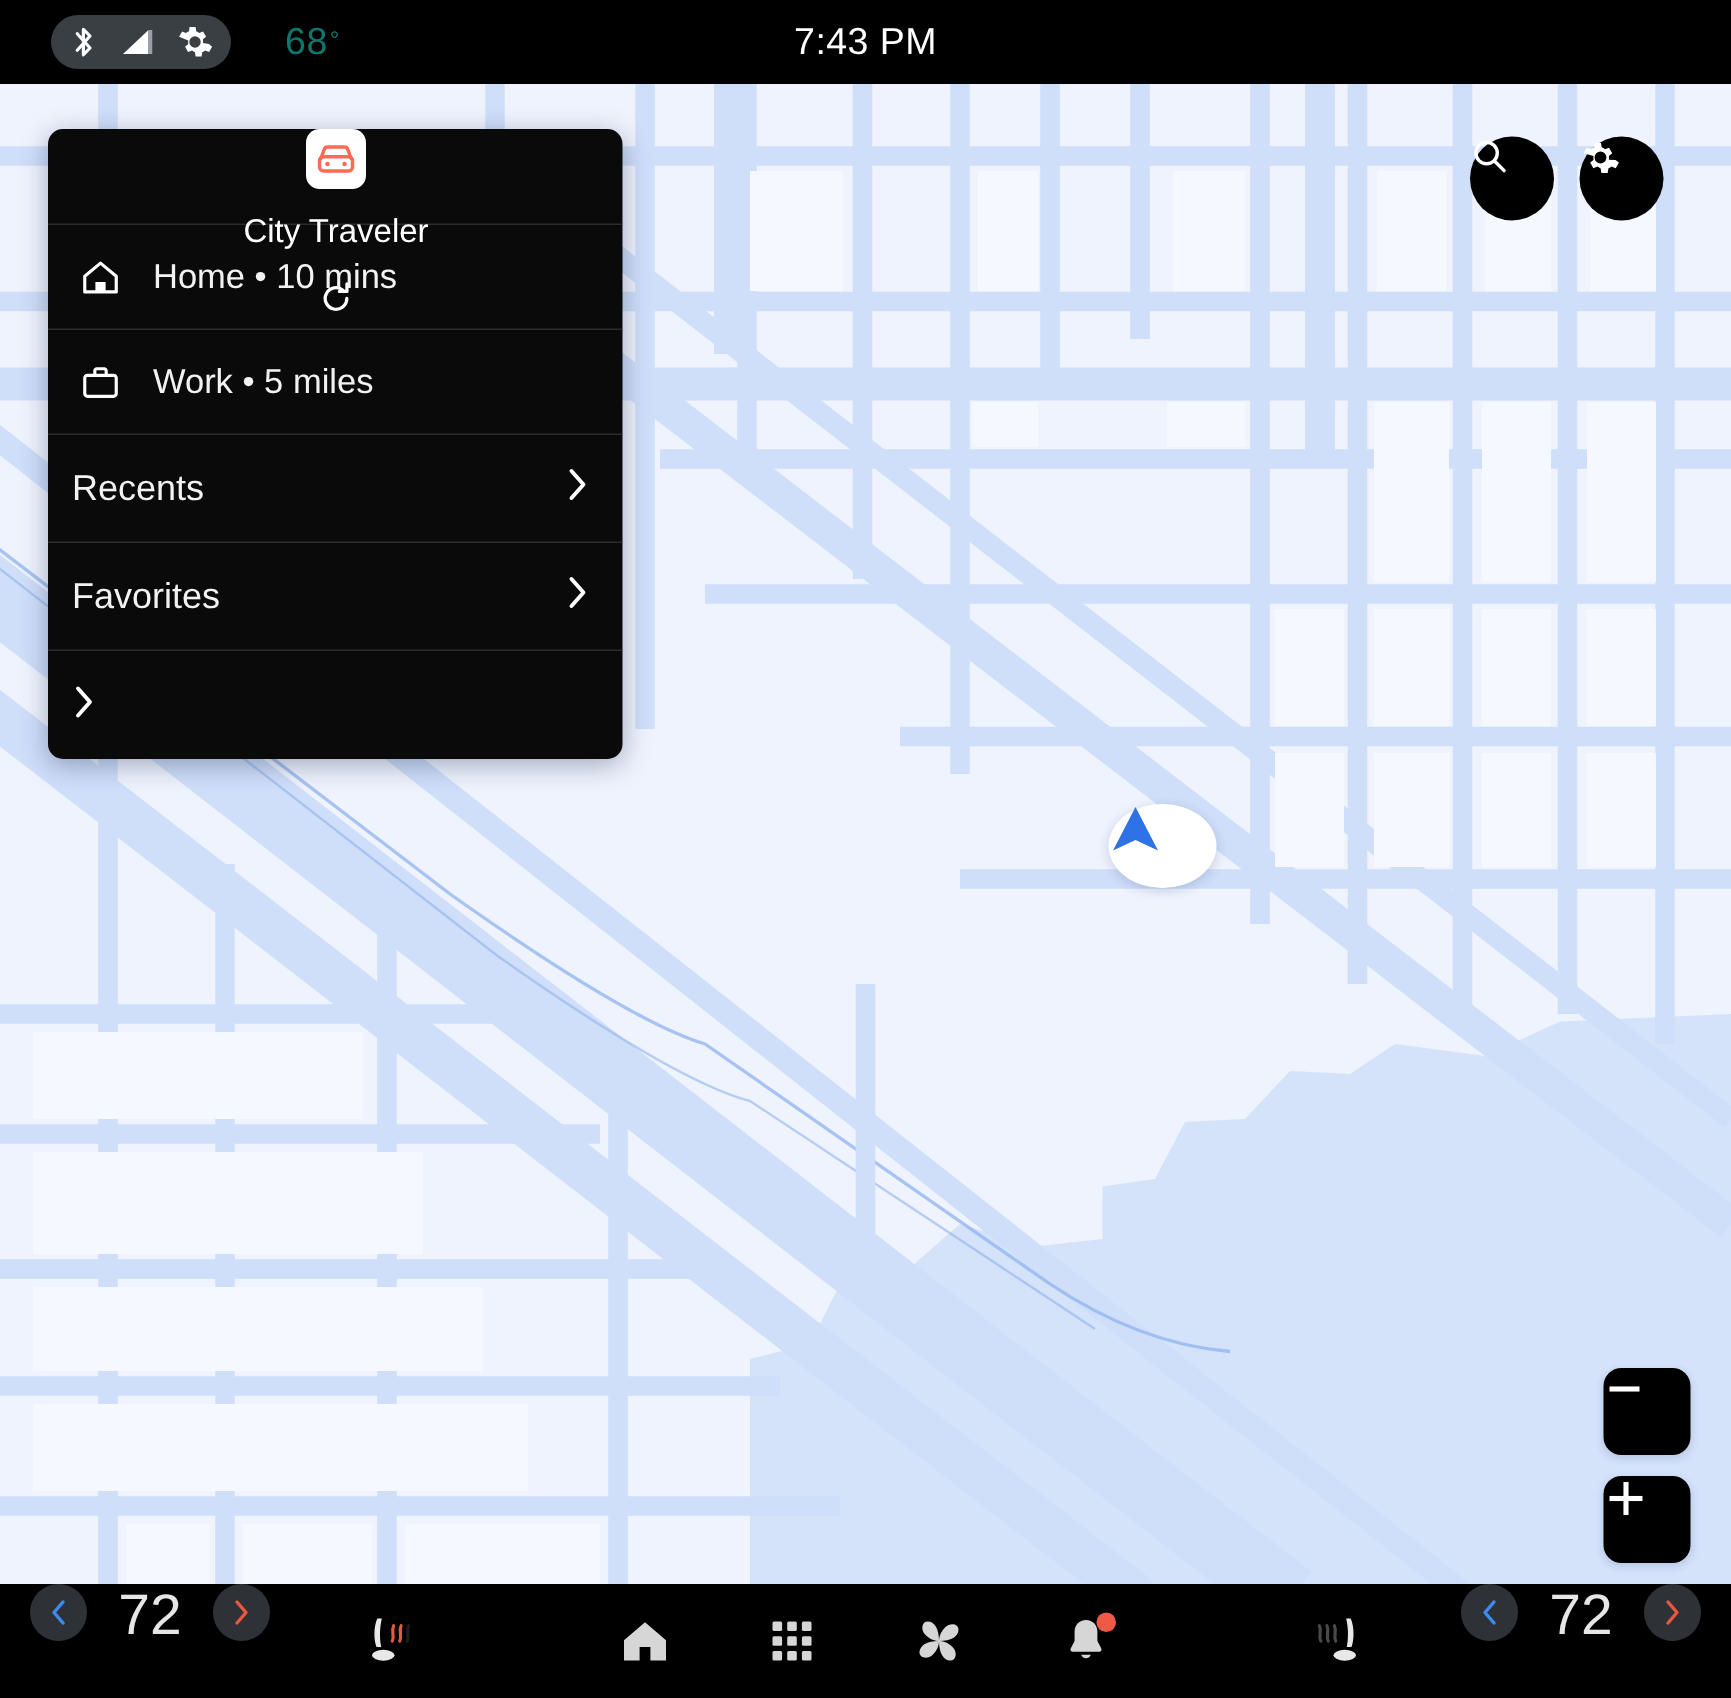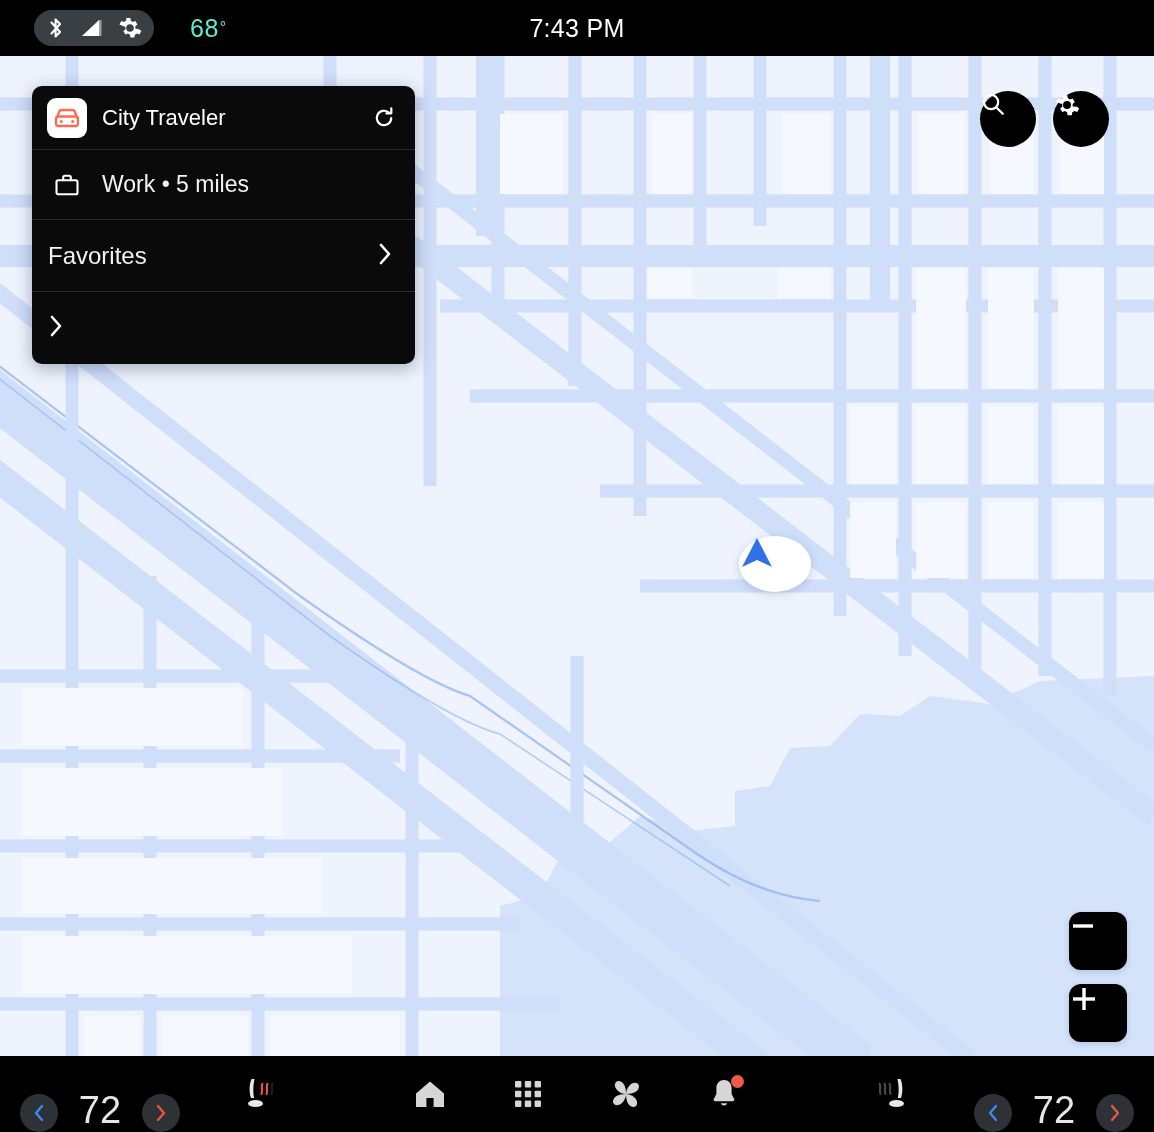--- a/index.html
+++ b/index.html
@@ -19,21 +19,21 @@
   #status-pill {
     position:absolute; left:34px; top:10px;
     height:36px; padding:0 12px;
     background:#3a3f44; border-radius:18px;
     display:flex; align-items:center; gap:14px;
   }
   #status-pill svg { display:block; }
   #status-temp {
     position:absolute; left:190px; top:10px;
     height:36px; display:flex; align-items:center;
-    color:#5eead4; font-size:25px; letter-spacing:.5px;
+    color:#0f766e; font-size:25px; letter-spacing:.5px;
   }
   #status-temp .deg { font-size:16px; vertical-align:super; margin-left:1px; }
   #status-clock {
     position:absolute; left:0; top:0; width:1154px; height:56px;
     display:flex; align-items:center; justify-content:center;
     color:#fff; font-size:25px; font-weight:normal; letter-spacing:.3px;
   }
 
   
   #map {
@@ -77,20 +77,21 @@
     position:absolute; left:32px; top:86px;
     width:383px;
     background:#0a0a0a; border-radius:10px;
     overflow:hidden;
     box-shadow:0 4px 18px rgba(20,35,70,.35);
   }
   #card-header {
     height:64px; display:flex; align-items:center;
     padding:0 14px 0 15px; gap:15px;
     border-bottom:1px solid #2c2c2c;
+    flex-direction:column;
   }
   #app-icon {
     width:40px; height:40px; background:#fff; border-radius:9px;
     display:flex; align-items:center; justify-content:center; flex:none;
   }
   #app-title { color:#fff; font-size:22px; flex:1; }
   #refresh-button {
     width:34px; height:34px; display:flex; align-items:center;
     justify-content:center; cursor:pointer; flex:none;
   }
@@ -107,21 +108,21 @@
     border-bottom:1px solid #2c2c2c;
   }
   .nav-row:last-child { border-bottom:none; }
   .nav-row .lbl { color:#f2f2f2; font-size:24px; flex:1; }
 
   
   #bottom-bar {
     position:absolute; left:0; top:1056px; width:1154px; height:76px;
     background:#000;
   }
-  .temp-group { position:absolute; top:0; height:76px; display:flex; align-items:flex-end; }
+  .temp-group { position:absolute; top:0; height:76px; display:flex; align-items:flex-start; }
   #temp-left  { left:20px; gap:10px; }
   #temp-right { right:20px; gap:10px; }
   .chev-btn {
     width:38px; height:38px; border-radius:50%;
     background:#2e3236; display:flex; align-items:center;
     justify-content:center; cursor:pointer; flex:none;
   }
   .temp-val { color:#e6e6e6; font-size:38px; min-width:64px; text-align:center; }
   .seat-btn {
     position:absolute; top:0; height:76px; width:60px;
@@ -318,31 +319,48 @@
       </div>
       <div id="app-title">City Traveler</div>
       <div id="refresh-button">
         <svg width="26" height="26" viewBox="0 0 26 26">
           <path d="M20.2 13a7.2 7.2 0 11-2.6-5.55" fill="none" stroke="#fff" stroke-width="2.2" stroke-linecap="round"></path>
           <path d="M20.3 3.3 L20.3 8.3 L15.3 8.3" fill="none" stroke="#fff" stroke-width="2.2" stroke-linecap="round" stroke-linejoin="round"></path>
         </svg>
       </div>
     </div>
 
+    <div class="dest-row">
+      <span class="ic">
+        <svg width="28" height="26" viewBox="0 0 28 26">
+          <path d="M3.5 12.2 L14 3.4 L24.5 12.2 V22.6 H3.5 Z" fill="none" stroke="#fff" stroke-width="2.1" stroke-linejoin="round"></path>
+          <rect x="10.6" y="16" width="6.8" height="6.6" fill="#fff"></rect>
+        </svg>
+      </span>
+      <span class="lbl">Home • 10 mins</span>
+    </div>
 
     <div class="dest-row">
       <span class="ic">
         <svg width="28" height="26" viewBox="0 0 28 26">
           <rect x="3.5" y="8.2" width="21" height="14" rx="1.8" fill="none" stroke="#fff" stroke-width="2.1"></rect>
           <path d="M10.2 8.2 V5.2 A1.4 1.4 0 0111.6 3.8 h4.8 A1.4 1.4 0 0117.8 5.2 V8.2" fill="none" stroke="#fff" stroke-width="2.1" stroke-linejoin="round"></path>
         </svg>
       </span>
       <span class="lbl">Work • 5 miles</span>
     </div>
 
+    <div class="nav-row">
+      <span class="lbl">Recents</span>
+      <span>
+        <svg width="16" height="26" viewBox="0 0 16 26">
+          <path d="M4 4 L12 13 L4 22" fill="none" stroke="#fff" stroke-width="2.6" stroke-linecap="round" stroke-linejoin="round"></path>
+        </svg>
+      </span>
+    </div>
 
     <div class="nav-row">
       <span class="lbl">Favorites</span>
       <span>
         <svg width="16" height="26" viewBox="0 0 16 26">
           <path d="M4 4 L12 13 L4 22" fill="none" stroke="#fff" stroke-width="2.6" stroke-linecap="round" stroke-linejoin="round"></path>
         </svg>
       </span>
     </div>
 

